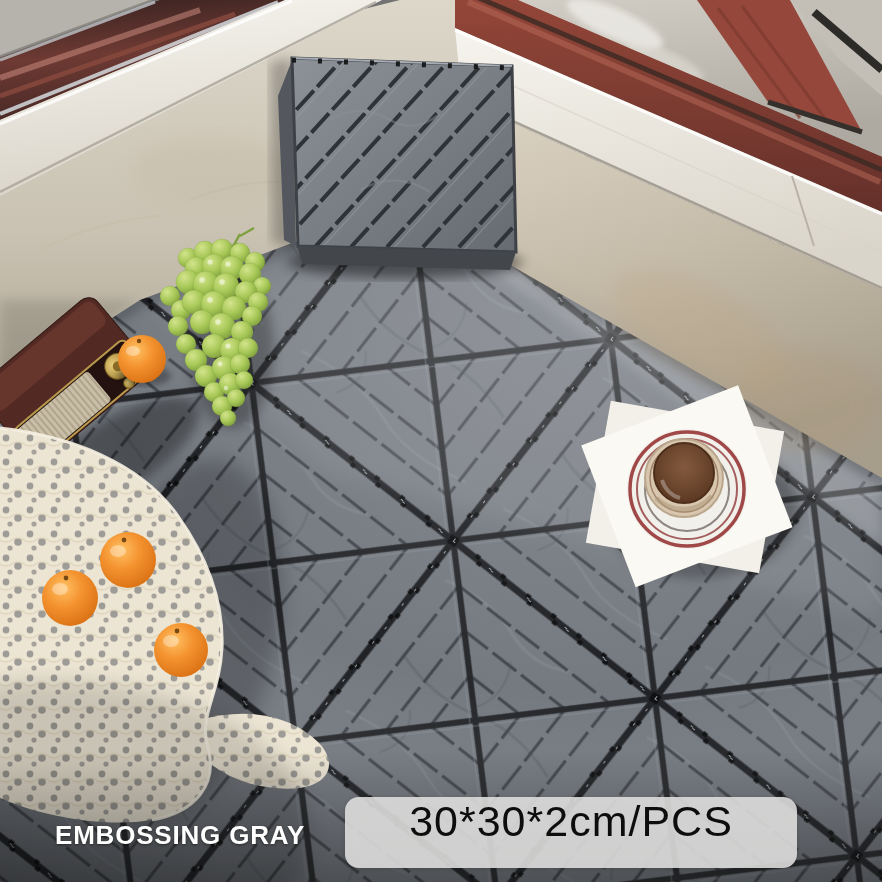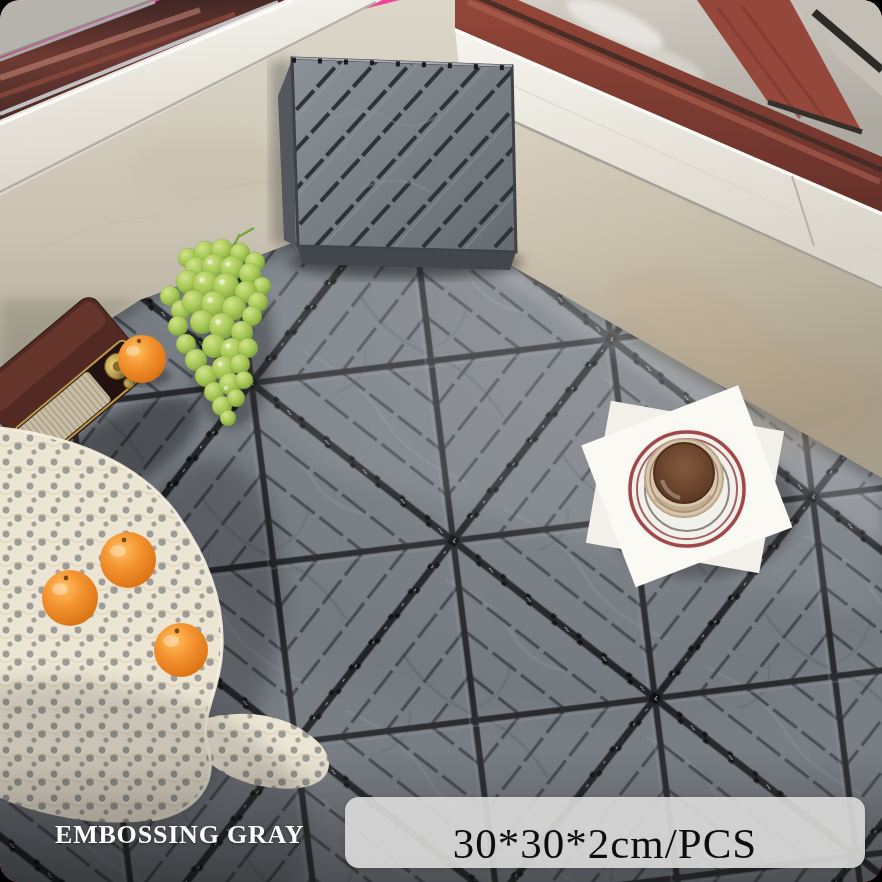--- a/index.html
+++ b/index.html
@@ -1,24 +1,24 @@
 <!DOCTYPE html>
 <html><head>
 <meta charset="utf-8">
 <style>
   html,body{margin:0;padding:0;background:#000;}
   .stage{position:relative;width:882px;height:882px;overflow:hidden;
-         font-family:Liberation Serif, serif;background:#ec4899;border-radius:20px;}
+         font-family:Liberation Sans, sans-serif;background:#737373;}
   .stage svg{position:absolute;left:0;top:0;}
   .color-label{position:absolute;left:55px;top:820px;height:32px;
     color:#ffffff;font-size:26px;font-weight:700;letter-spacing:.8px;
     text-shadow:0 1px 3px rgba(0,0,0,.45);white-space:nowrap;}
-  .size-box{position:absolute;left:345px;top:797px;width:520px;height:71px;
+  .size-box{position:absolute;left:345px;top:797px;width:452px;height:71px;
     background:rgba(221,221,219,.9);border-radius:14px;
-    display:flex;align-items:flex-end;justify-content:center;
+    display:flex;align-items:flex-start;justify-content:center;
     box-shadow:0 1px 4px rgba(0,0,0,.15);}
   .size-box span{color:#0d0d0d;font-size:43px;font-weight:500;letter-spacing:1px;}
 </style>
 </head>
 <body>
 
 <div class="stage">
 <svg width="882" height="882" viewBox="0 0 882 882">
   <defs>
     <filter id="b3">

